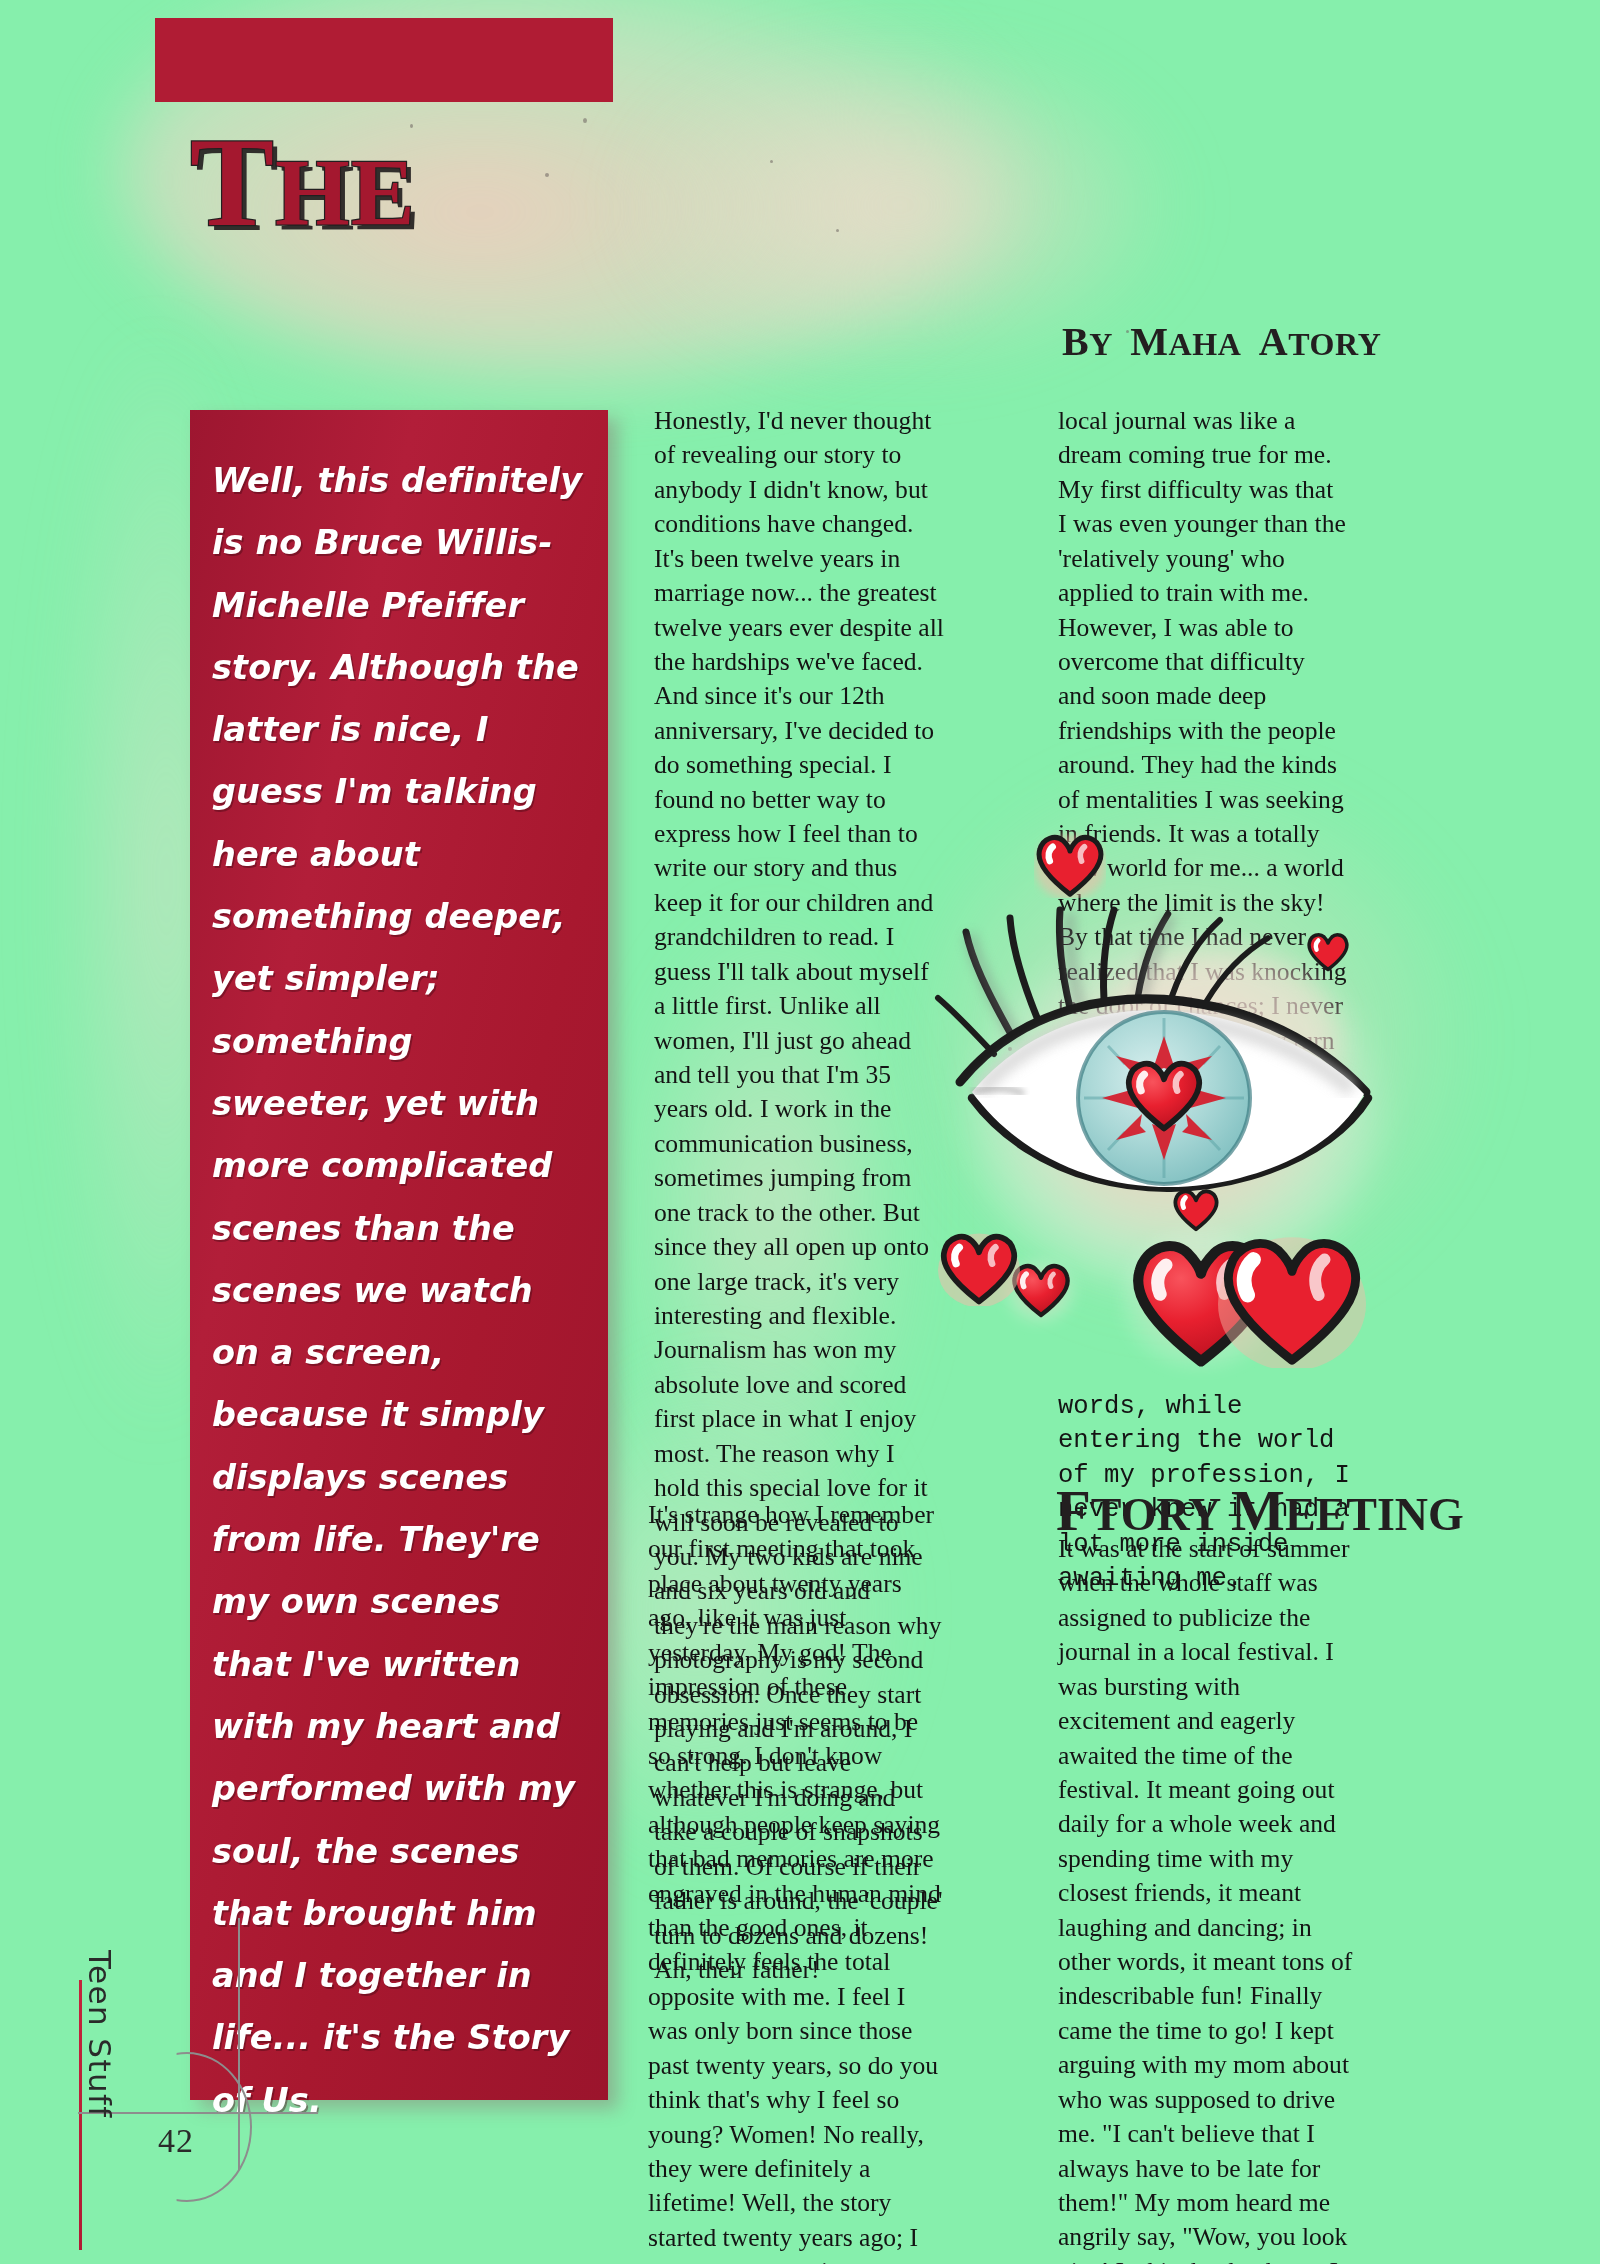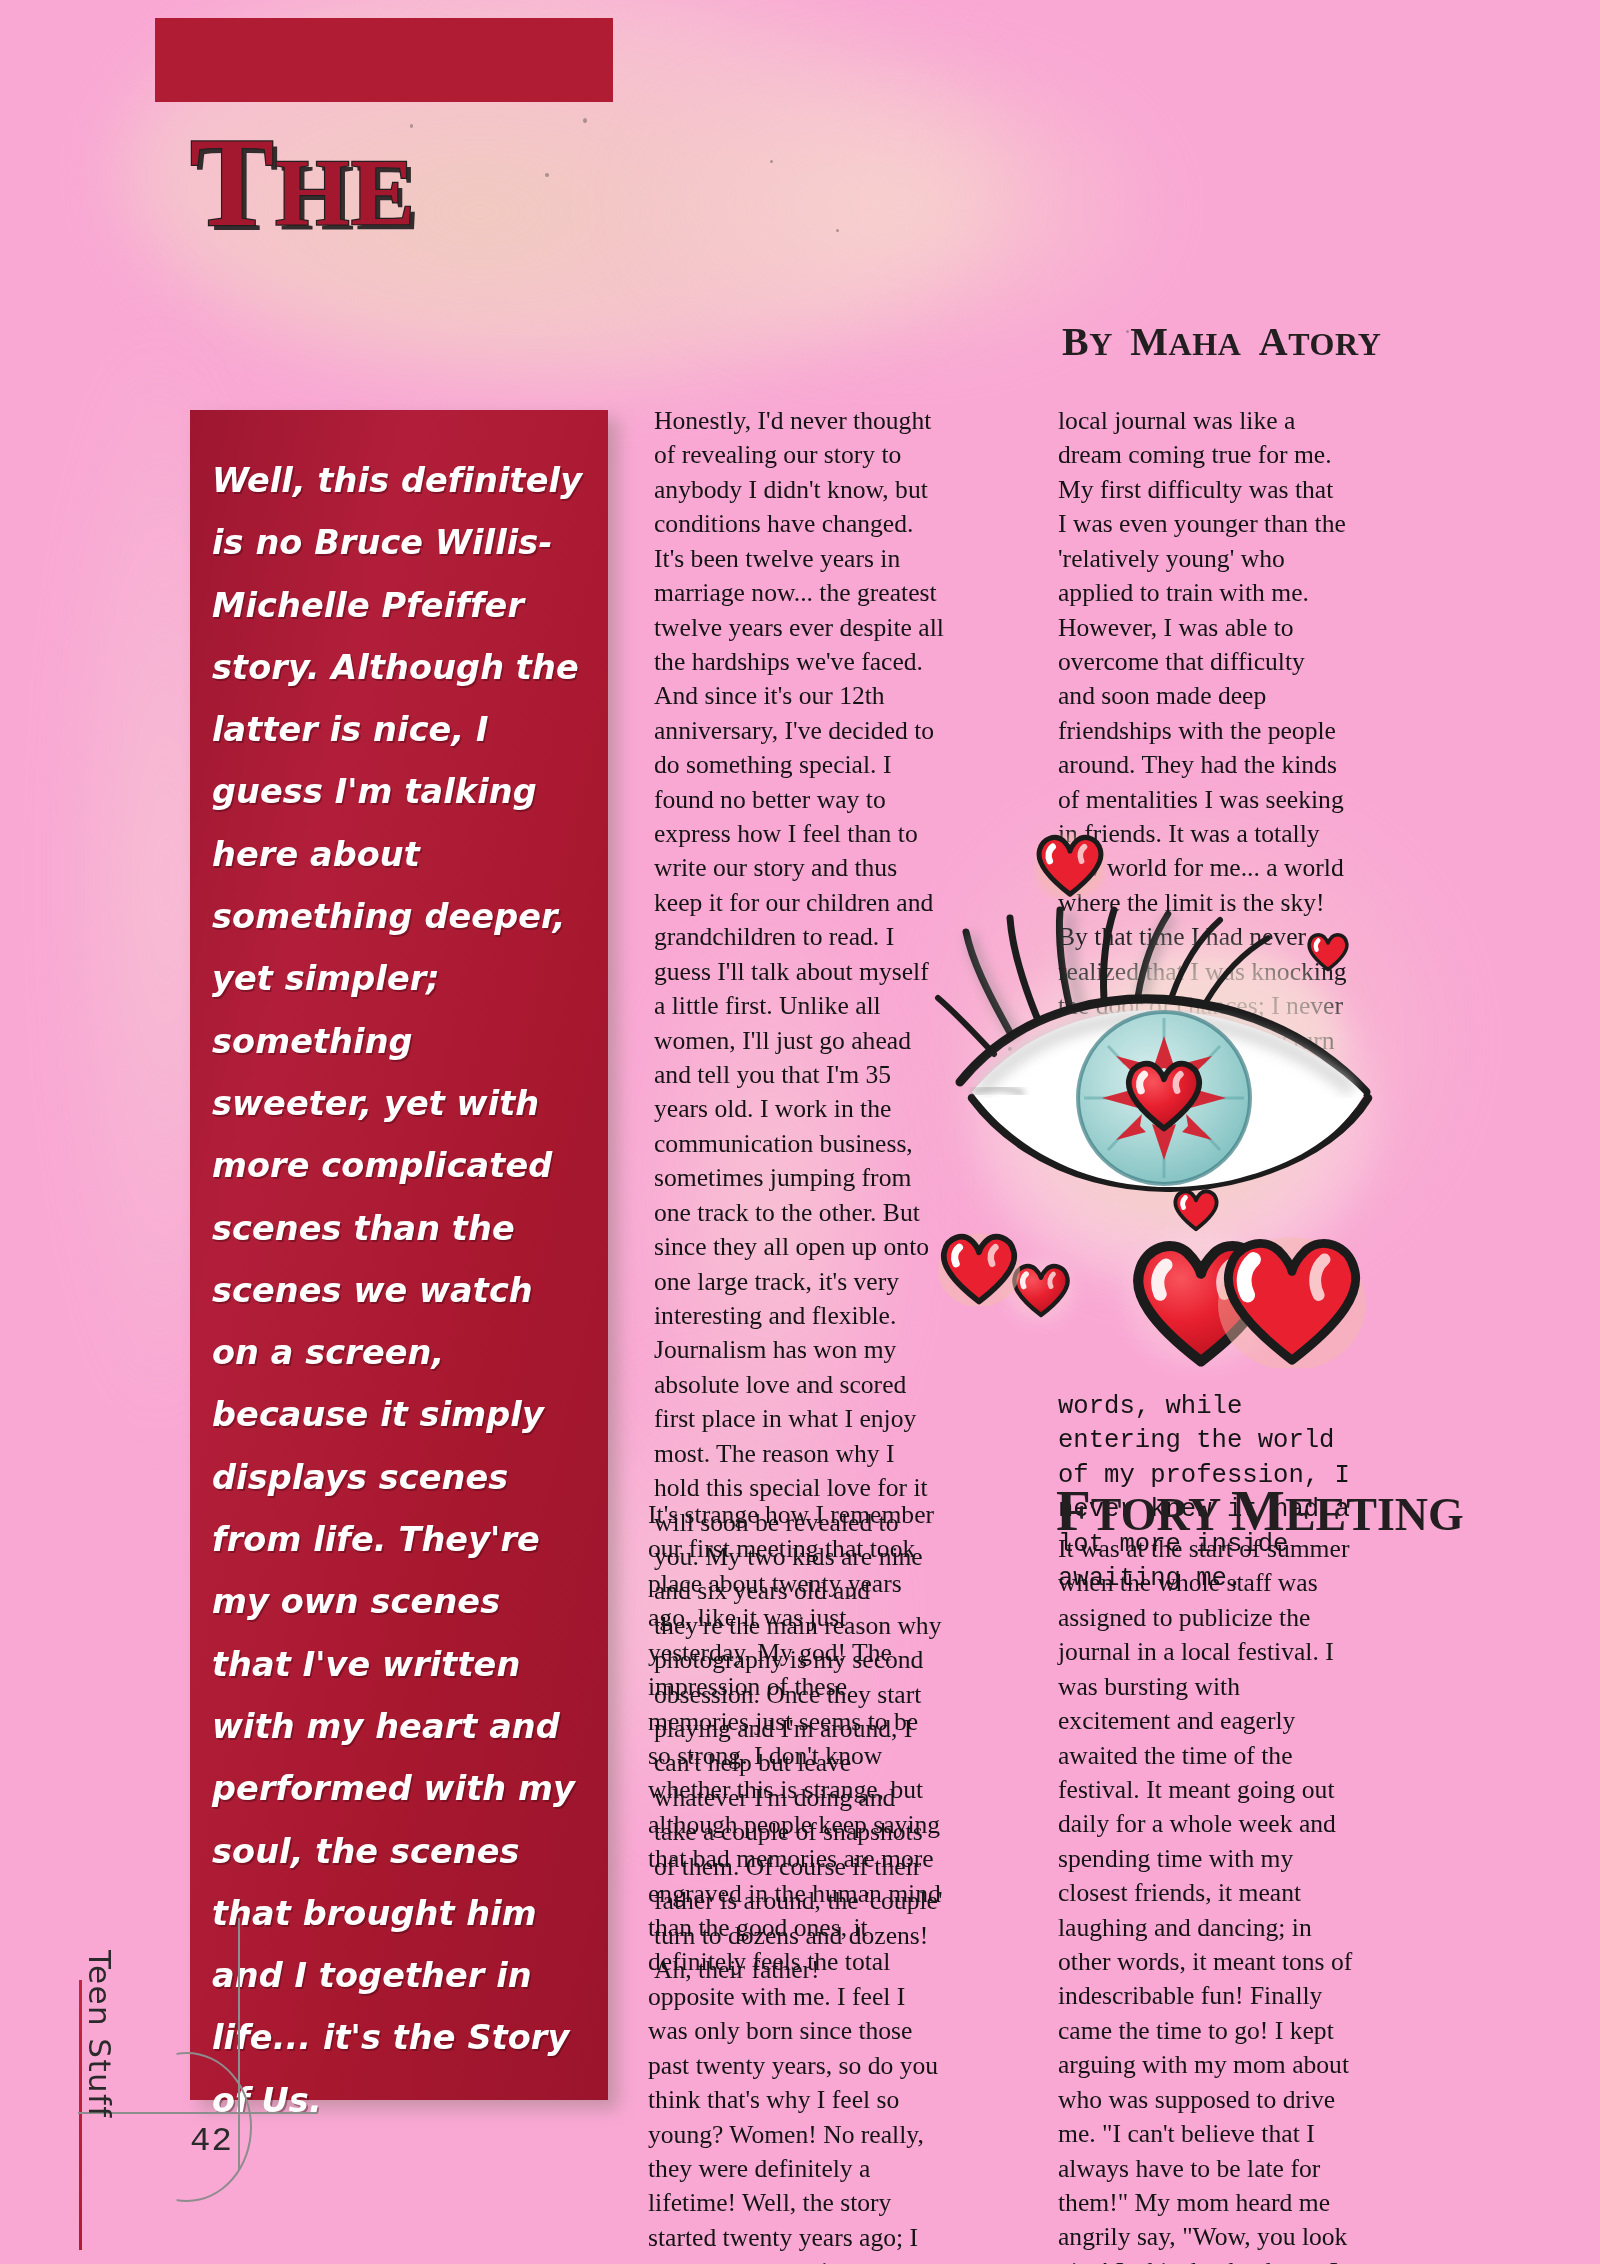--- a/index.html
+++ b/index.html
@@ -5,21 +5,21 @@
   * { margin:0; padding:0; box-sizing:border-box; }
   html, body {
     width:1600px; height:2264px;
     background:#ffffff;
     font-family:"Liberation Serif", serif;
     overflow:hidden;
   }
   #page {
     position:relative;
     width:1600px; height:2264px;
-    background:#f9a8d4;
+    background:#86efac;
   }
 
   
   .paper-warm {
     position:absolute; pointer-events:none;
     border-radius:50%;
     filter:blur(34px);
   }
   #warm-1 { left:120px; top:-40px; width:900px; height:420px;
             background:radial-gradient(ellipse at 40% 60%, rgba(240,205,190,.95), rgba(245,220,208,.45) 55%, rgba(255,255,255,0) 78%); }
@@ -129,22 +129,22 @@
   }
   #teen-stuff {
     position:absolute; left:118px; top:1950px;
     font-family:"DejaVu Sans", sans-serif;
     font-size:31px; color:#2a2a2a; letter-spacing:1.4px;
     transform:rotate(90deg); transform-origin:left top;
     white-space:nowrap;
   }
   #page-num {
     position:absolute; left:158px; top:2122px;
-    font-family:Liberation Mono, monospace;
-    font-size:34px; color:#2a2a2a; letter-spacing:1px;margin-left:32px;
+    font-family:Liberation Serif, serif;
+    font-size:34px; color:#2a2a2a; letter-spacing:1px;
   }
   #folio-arc {
     position:absolute; left:122px; top:2052px;
     width:130px; height:150px;
     border:2px solid #8d8d8d;
     border-radius:50%;
     clip-path: polygon(42% 0, 100% 0, 100% 100%, 42% 100%);
   }
   #left-edge-line {
     position:absolute; left:79px; top:1980px;

